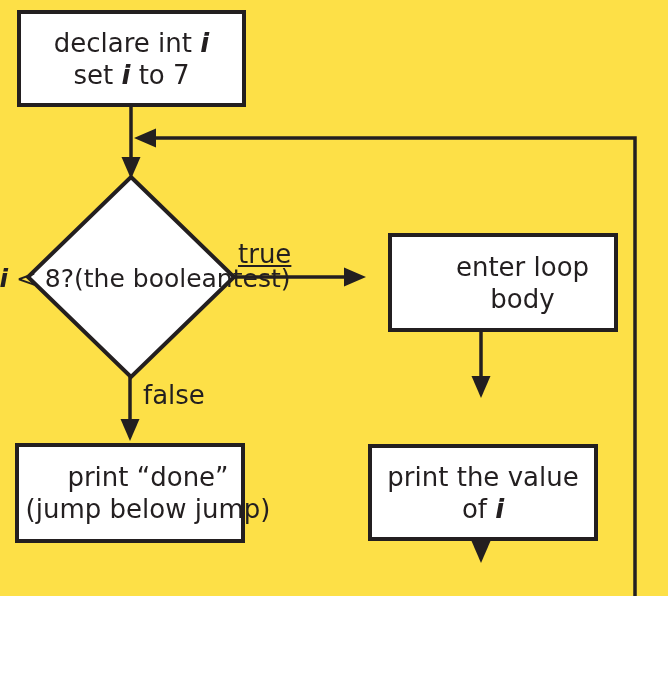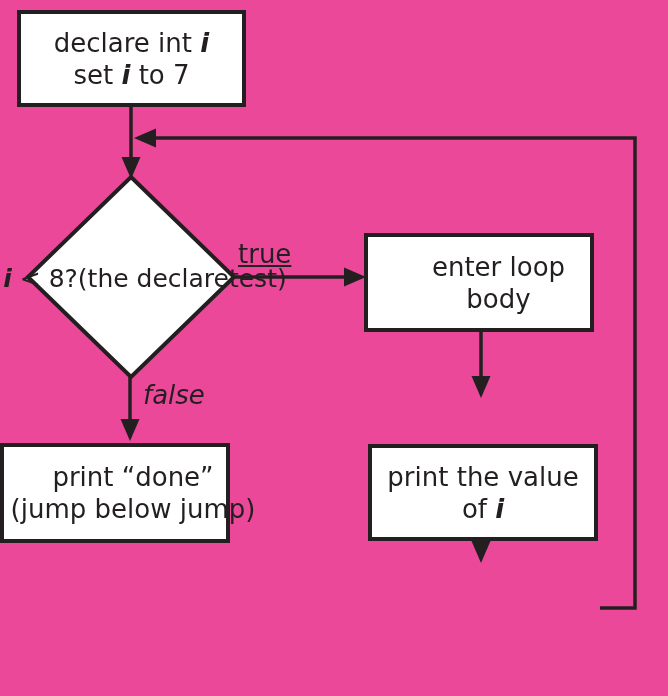--- a/index.html
+++ b/index.html
@@ -1,20 +1,20 @@
 <!DOCTYPE html>
 <html><head>
 <meta charset="utf-8">
 <style>
   html,body { margin:0; padding:0; background:#ffffff; }
   .stage {
     position: relative;
     width: 668px;
-    height: 696px;
-    background: #ec4899;
+    height: 596px;
+    background: #fde047;
     font-family: "DejaVu Sans", sans-serif;
     color: #231f20;
     overflow: hidden;
   }
   .stage svg { position:absolute; left:0; top:0; }
   .node {
     position: absolute;
     box-sizing: border-box;
     border: 4px solid #231f20;
     background: #ffffff;
@@ -34,26 +34,26 @@
     text-align: center;
   }
   .diamond-text .bline { line-height: 31px; font-size: 25px; }
   .edge-label {
     position: absolute;
     font-size: 26px;
     line-height: 28px;
     white-space: pre;
   }
   #label-true  { left: 238px; top: 240px; text-decoration: underline; }
-  #label-false { left: 143px; top: 381px; font-style: italic; }
+  #label-false { left: 143px; top: 381px; }
   #node-declare   { left: 17px;  top: 10px;  width: 229px; height: 97px; }
-  #node-enter     { left: 364px; top: 233px; width: 230px; height: 99px; padding-left: 39px; }
+  #node-enter     { left: 388px; top: 233px; width: 230px; height: 99px; padding-left: 39px; }
   #node-printval  { left: 368px; top: 400px; width: 230px; height: 97px; margin-top: 44px; }
   #node-increment { left: 372px; top: 565px; width: 228px; height: 102px; }
-  #node-done      { left: 0;  top: 443px; width: 230px; height: 100px; padding-left: 36px; }
+  #node-done      { left: 15px;  top: 443px; width: 230px; height: 100px; padding-left: 36px; }
 </style>
 </head>
 <body>
 
 <div class="stage">
 
   <svg width="668" height="696" viewBox="0 0 668 696">
 
     <polygon points="131,177 234,277 131,377 28,277" fill="#ffffff" stroke="#231f20" stroke-width="4"></polygon>
 
@@ -76,21 +76,21 @@
     <polygon points="130,441 120.5,419 139.5,419" fill="#231f20"></polygon>
   </svg>
 
   <div class="node" id="node-declare">
     <div class="bline"><span>declare int </span><span class="var">i</span></div>
     <div class="bline"><span>set </span><span class="var">i</span><span> to 7</span></div>
   </div>
 
   <div class="diamond-text">
     <div class="bline"><span>is </span><span class="var">i</span><span> &lt; 8?</span></div>
-    <div class="bline">(the declare</div>
+    <div class="bline">(the boolean</div>
     <div class="bline">test)</div>
   </div>
 
   <div class="edge-label" id="label-true">true</div>
   <div class="edge-label" id="label-false">false</div>
 
   <div class="node" id="node-enter">
     <div class="bline">enter loop</div>
     <div class="bline">body</div>
   </div>

